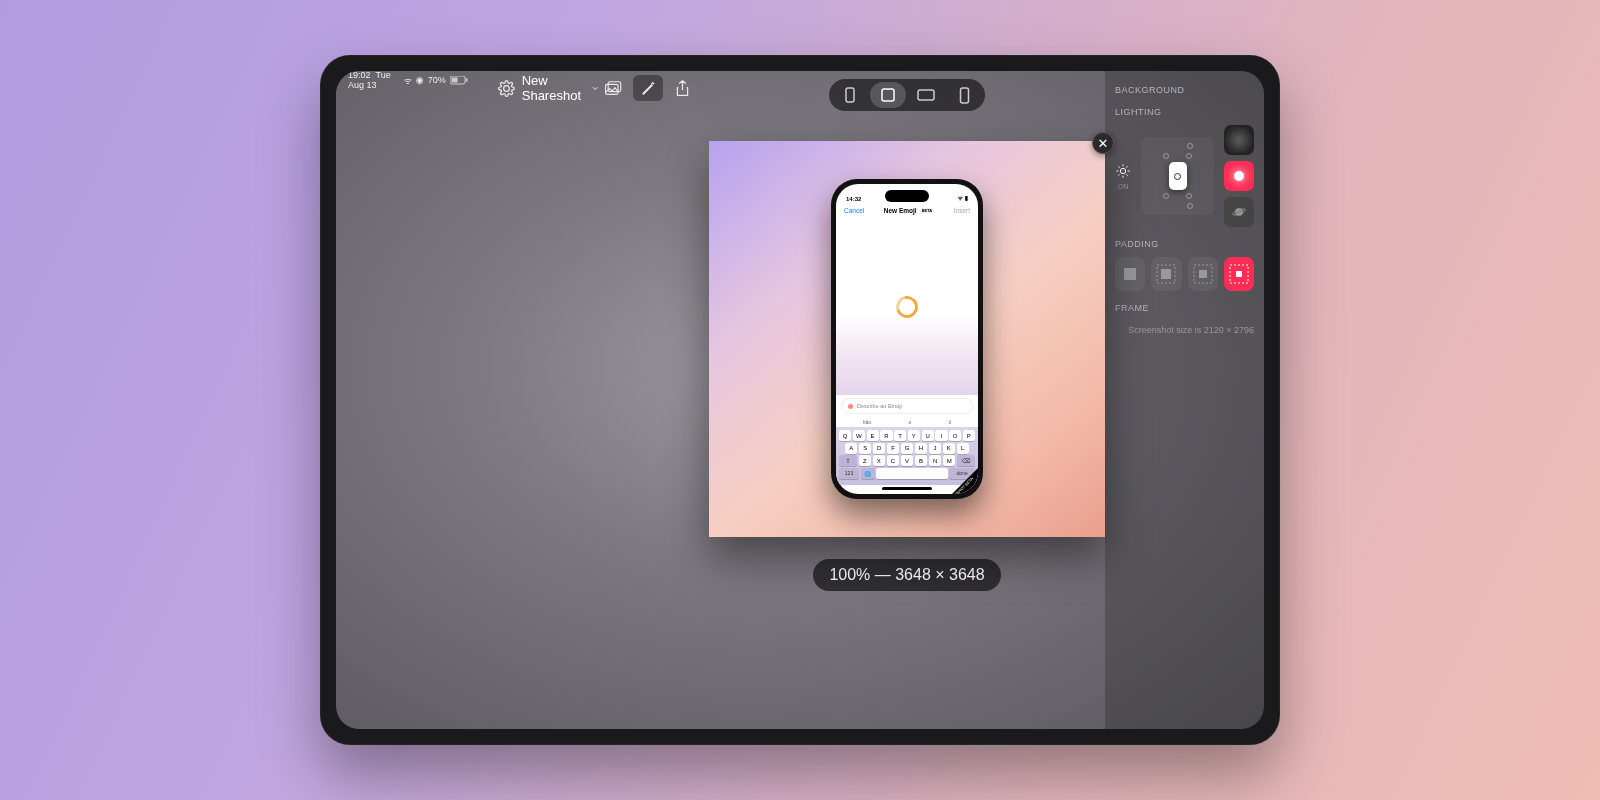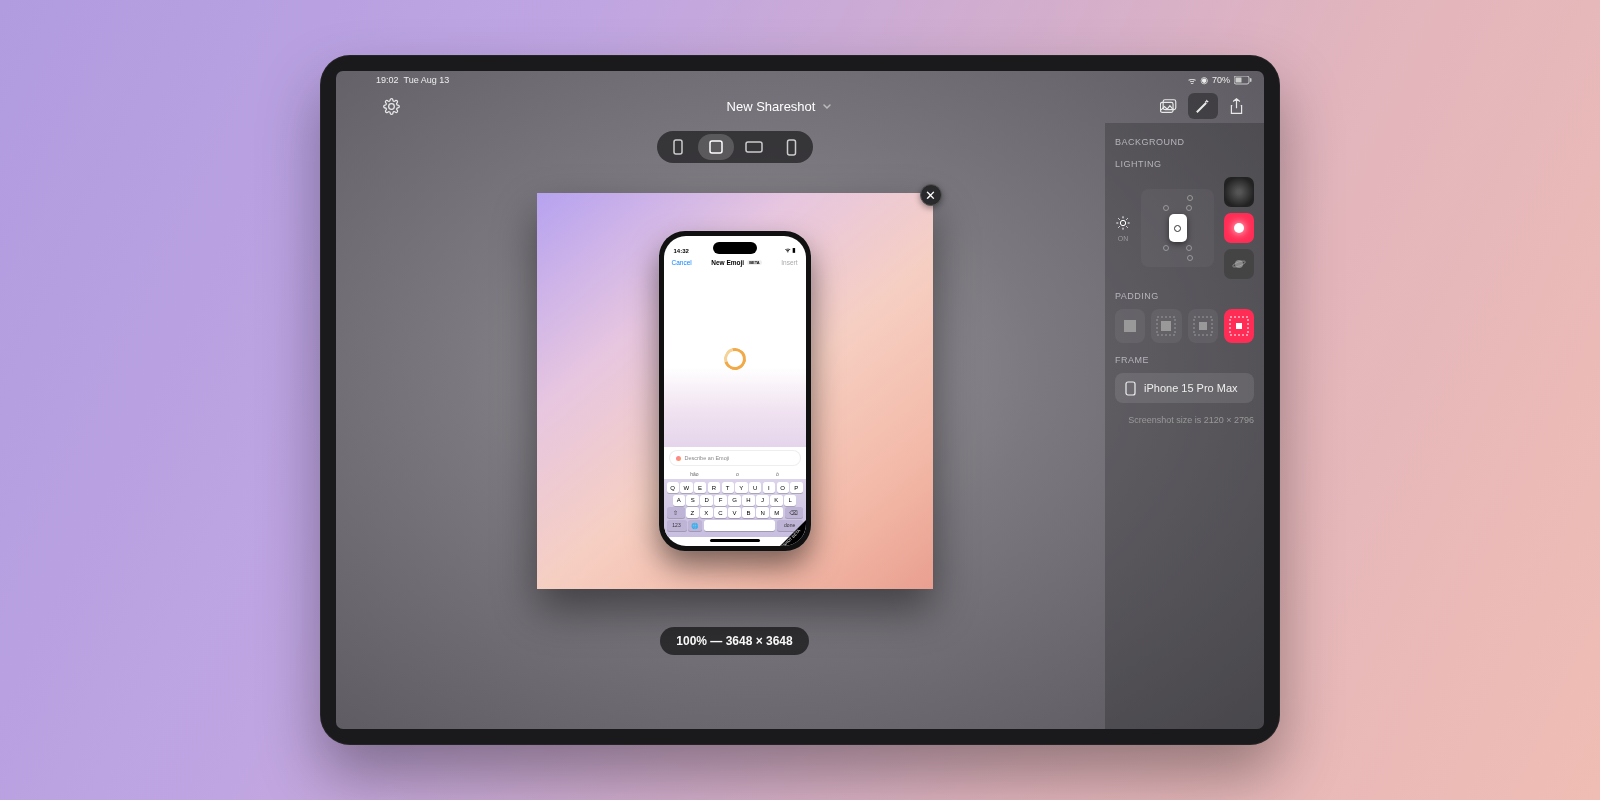--- a/index.html
+++ b/index.html
@@ -13,35 +13,34 @@
   width: 960px; height: 690px;
   background: #1a1a1c;
   border-radius: 30px;
   padding: 16px;
   box-shadow: 0 30px 60px rgba(0,0,0,.35), 0 0 0 1px rgba(255,255,255,.05) inset;
   position: relative;
 }
 .screen {
   width: 100%; height: 100%;
   background: #38373c;
-  border-radius: 7px;
+  border-radius: 23px;
   overflow: hidden;
   position: relative;
   background: radial-gradient(ellipse at 45% 45%, #9a979e 0%, #7b787f 40%, #5a585e 100%);
-  display: flex; flex-direction: column; padding-left: 28px;
+  display: flex; flex-direction: row;
 }
 .status-bar {
   height: 18px; display: flex; justify-content: space-between; align-items: center;
   padding: 0 12px; font-size: 9px; color: #eee;
 }
 .status-right { display: flex; align-items: center; gap: 4px; }
 .toolbar {
   height: 34px; display: flex; align-items: center; justify-content: space-between;
   padding: 0 12px;
-  text-align: center;
 }
 .toolbar-left, .toolbar-right { display: flex; align-items: center; gap: 4px; }
 .toolbar-center { display: flex; align-items: center; gap: 6px; color: #fff; font-size: 13px; font-weight: 500;}
 .icon-btn {
   width: 30px; height: 26px; display: flex; align-items: center; justify-content: center;
   border-radius: 6px; color: #e8e8e8;
 }
 .icon-btn.active { background: rgba(0,0,0,.35); }
 .main {
   flex: 1; display: flex; min-height: 0;
@@ -110,22 +109,22 @@
 .keyboard { background: linear-gradient(180deg,#dcd4ea,#c8bee0); padding: 3px 3px 5px;}
 .krow { display:flex; gap:1.5px; margin-bottom:1.5px; justify-content:center;}
 .key { background:#fff; border-radius:2.5px; height:11px; min-width:11px; flex:1; display:flex; align-items:center; justify-content:center; font-size:6px; color:#000; box-shadow: 0 1px 0 rgba(0,0,0,.2);}
 .key.special { background:#beb4d5; color:#333;}
 .key.space { flex: 5; }
 .homebar { height:3px; width:50px; background:#000; border-radius:2px; margin: 2px auto 4px;}
 .corner-badge { position:absolute; bottom:-2px; right:-2px; width:0; height:0;
   border-style:solid; border-width: 0 0 30px 30px; border-color: transparent transparent #000 transparent; border-bottom-right-radius:22px;}
 .corner-badge span { position:absolute; bottom:-27px; right:2px; transform: rotate(-45deg); font-size:4px; color:#fff; line-height:1; white-space:nowrap;}
 .zoom-pill {
-  margin-top: 38px;
-  background: rgba(0,0,0,.6); color:#fff; font-size: 12px; padding: 7px 16px; border-radius: 16px; font-weight: bold;
+  margin-top: 22px;
+  background: rgba(0,0,0,.6); color:#fff; font-size: 16px; padding: 7px 16px; border-radius: 16px;
 }
 .sidebar {
   width: 159px; background: rgba(0,0,0,.2);
   padding: 10px; display: flex; flex-direction: column; gap: 8px;
   font-size: 10px; color: #bbb;
 }
 .section-label { font-size: 9px; letter-spacing: .5px; text-transform: uppercase; color: #b5b5bb; margin-top: 4px;}
 .swatches { display:flex; gap:5px; margin-left:-14px;}
 .swatch { width:34px; height:34px; border-radius:8px; position:relative; flex-shrink:0;}
 .swatch.selected { box-shadow: 0 0 0 2px rgba(255,255,255,.7);}
@@ -382,24 +381,18 @@
             </div>
         <div class="pad-opt active">
               <svg width="20" height="20">
                 <rect x="1" y="1" width="18" height="18" fill="none" stroke="#fff" stroke-dasharray="2 2"></rect>
                 <rect x="7" y="7" width="6" height="6" fill="#fff"></rect>
               </svg>
             </div>
       </div>
 
       <div class="section-label">FRAME</div>
-      <div class="frame-btn">
-        <svg width="11" height="15">
-              <rect x="1" y="1" width="9" height="13" rx="2" fill="none" stroke="#eee" stroke-width="1.2"></rect>
-            </svg>
-        <span>iPhone 15 Pro Max</span>
-      </div>
       <div class="hint">Screenshot size is 2120 × 2796</div>
     </div>
   </div>
 
 </div>
 </div>
 
 </body></html>

